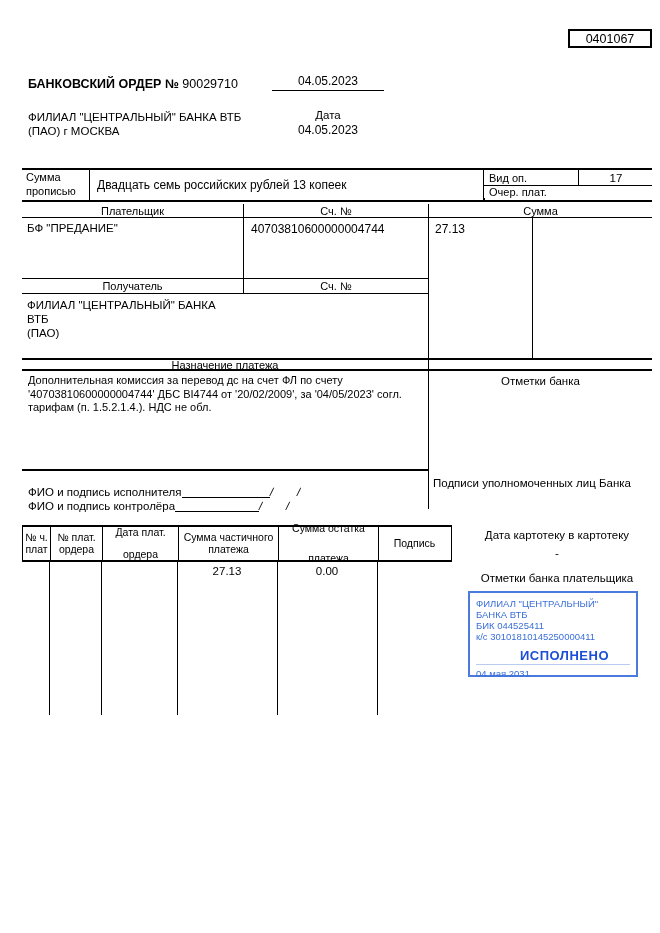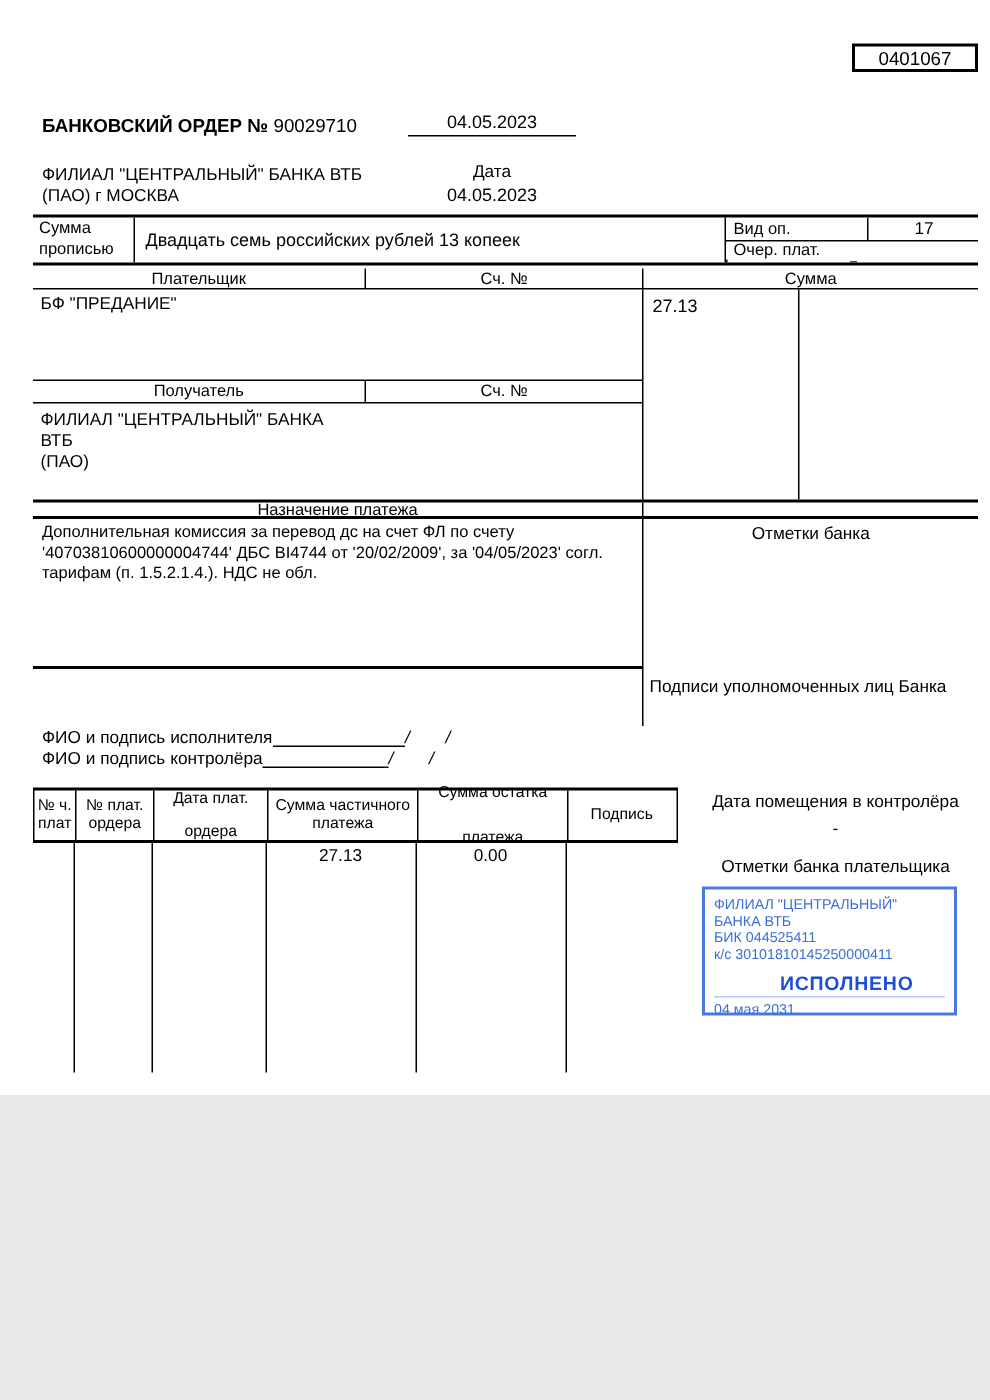--- a/index.html
+++ b/index.html
@@ -1,18 +1,18 @@
 <!DOCTYPE html>
 <html><head>
 <meta charset="utf-8">
 <style>
   * { margin:0; padding:0; box-sizing:border-box; }
   html,body { background:#e8e8e8; }
   .page {
-    position:relative; width:660px; height:730px; background:#ffffff;
+    position:relative; width:660px; height:933px; background:#ffffff;
     font-family:"Liberation Sans","DejaVu Sans",sans-serif; color:#000;
     margin:0 auto; overflow:hidden;
   }
   .abs { position:absolute; }
 
   
   .code-box { left:568px; top:29px; width:84px; height:19px; border:2px solid #000;
     display:flex; align-items:center; justify-content:center; font-size:12.5px; }
 
   
@@ -21,21 +21,21 @@
 
   
   .date-block { left:272px; top:74px; width:112px; text-align:center; font-size:12px; }
   .date-block .dt-top { border-bottom:1.5px solid #000; padding-bottom:2px; }
   .date-block .dt-label { font-size:11.5px; padding-top:2px;margin-top:16px; }
   .date-block .dt-bottom { padding-top:2px; }
 
   .bank-name { left:28px; top:110px; font-size:11.5px; line-height:14px; }
 
   
-  .mt { left:22px; top:143px; width:630px; height:341px; }
+  .mt { left:22px; top:168px; width:630px; height:341px; }
   .mt .cell { position:absolute; overflow:hidden; }
   .bl { border-left:1px solid #000; }
 
   .r1 { left:0; top:0; width:630px; height:34px; border-top:2px solid #000; border-bottom:2px solid #000; }
   .r1-label { left:0; top:2px; width:68px; height:30px; border-right:1px solid #000; font-size:11px; line-height:13.5px; padding:1px 4px; }
   .r1-words { left:68px; top:2px; width:393px; height:30px; display:flex; align-items:center; padding-left:7px; font-size:12px; }
   .r1-vid { left:461px; top:2px; width:169px; height:30px; border-left:1px solid #000; }
   .vid-row { position:absolute; left:0; width:169px; height:15px; display:flex; }
   .vid-row.rw2 { top:15px; border-top:1px solid #000;flex-direction:column; }
   .vid-lab { width:94px; padding:0 0 0 5px; font-size:11px; display:flex; align-items:center; }
@@ -136,20 +136,21 @@
         <div class="vid-val">5</div>
       </div>
     </div>
 
     <div class="cell r2h" style="left:0; width:221px;">Плательщик</div>
     <div class="cell r2h bl" style="left:221px; width:185px;">Сч. №</div>
     <div class="cell r2h bl" style="left:406px; width:224px;">Сумма</div>
     <div class="hline-49"></div>
 
     <div class="cell payer-name">БФ "ПРЕДАНИЕ"</div>
+    <div class="cell payer-acct">40703810600000004744</div>
     <div class="cell sum-a">27.13</div>
     <div class="cell sum-b"></div>
 
     <div class="cell rcv-band">
       <div class="c1">Получатель</div>
       <div class="c2">Сч. №</div>
     </div>
     <div class="cell rcv-name">
       <div>ФИЛИАЛ "ЦЕНТРАЛЬНЫЙ" БАНКА ВТБ</div>
       <div>(ПАО)</div>
@@ -208,21 +209,21 @@
     </div>
     <div class="bt-vline" style="left:27px;"></div>
     <div class="bt-vline" style="left:79px;"></div>
     <div class="bt-vline" style="left:155px;"></div>
     <div class="bt-vline" style="left:255px;"></div>
     <div class="bt-vline" style="left:355px;"></div>
     <div class="bt-val" style="left:155px;">27.13</div>
     <div class="bt-val" style="left:255px;">0.00</div>
   </div>
 
-  <div class="abs kart-label">Дата помещения в контролёра</div>
+  <div class="abs kart-label">Дата картотеку в картотеку</div>
   <div class="abs kart-value">-</div>
   <div class="abs marks2-label">Отметки банка плательщика</div>
 
   <div class="abs stamp">
     <div>ФИЛИАЛ "ЦЕНТРАЛЬНЫЙ" БАНКА ВТБ</div>
     <div>БИК 044525411</div>
     <div>к/с 30101810145250000411</div>
     <div class="st-status">ИСПОЛНЕНО</div>
     <div class="st-date">04 мая 2031</div>
   </div>

